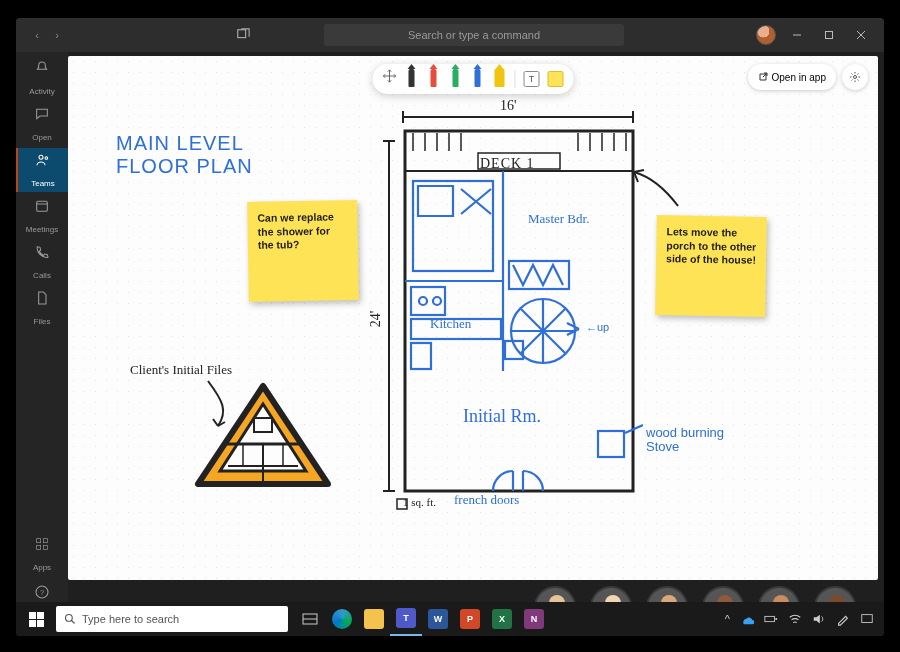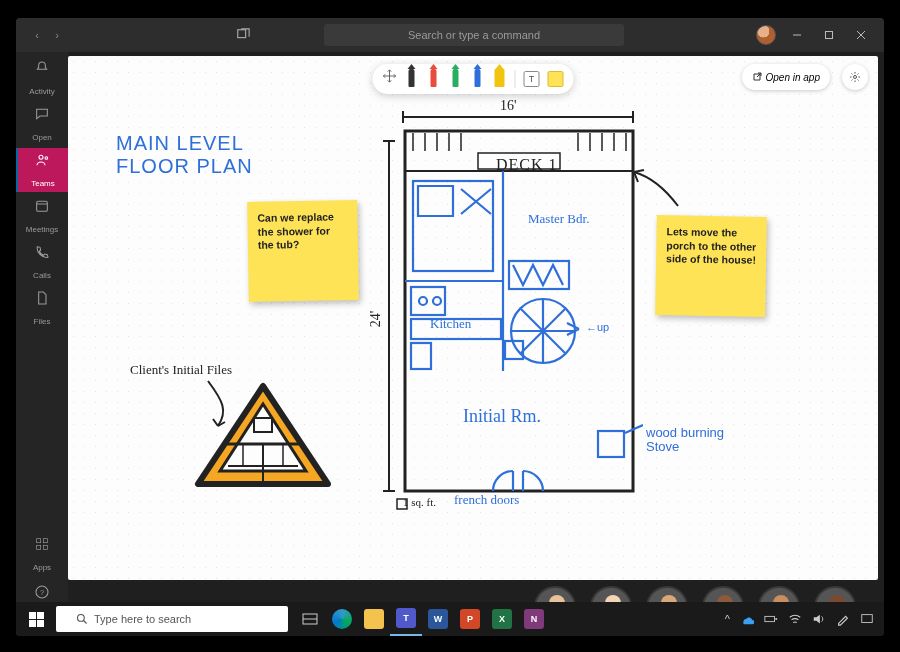--- a/index.html
+++ b/index.html
@@ -58,21 +58,21 @@
     width:52px; background:#252525;
     display:flex; flex-direction:column; align-items:center;
     padding-top:4px; gap:2px;
     color:#9a9a9a; font-size:8px;
   }
   .rail .railitem {
     width:100%; height:44px;
     display:flex; flex-direction:column; align-items:center; justify-content:center;
     gap:11px; cursor:pointer;
   }
-  .rail .railitem.active { background:#be185d; color:#fff; border-left:2px solid #0369a1;}
+  .rail .railitem.active { background:#0c4a6e; color:#fff; border-left:2px solid #c2410c;}
   .rail .railitem .ico { width:16px; height:16px; }
   .rail .spacer { flex:1; }
   .rail .bottom { padding-bottom:12px; display:flex; flex-direction:column; gap:4px; align-items:center;}
 
   
   .content { flex:1; position:relative; background:#1f1f1f; display:flex; flex-direction:column;}
   .canvas-wrap { flex:1; position:relative; margin:4px 6px 0 0; }
   .canvas {
     position:absolute; inset:0;
     background:
@@ -95,21 +95,21 @@
   .pen::before{content:"";position:absolute;top:-5px;left:-1px;width:0;height:0;border-left:4px solid transparent;border-right:4px solid transparent;}
   .pen.black{background:#333;} .pen.black::before{border-bottom:5px solid #333;}
   .pen.red{background:#e74c3c;} .pen.red::before{border-bottom:5px solid #e74c3c;}
   .pen.green{background:#27ae60;} .pen.green::before{border-bottom:5px solid #27ae60;}
   .pen.blue{background:#2e6fd9;} .pen.blue::before{border-bottom:5px solid #2e6fd9;}
   .pen.yellow{background:#f1c40f;width:10px;border-radius:1px;} .pen.yellow::before{border-bottom:5px solid #f1c40f;left:1px;}
   .wb-toolbar .sep{width:1px;height:18px;background:#ddd;}
   .tinybtn{width:16px;height:16px;border:1px solid #888;border-radius:2px;font-size:9px;display:flex;align-items:center;justify-content:center;color:#555;cursor:pointer;}
   .tinybtn.note{background:#ffe357;border-color:#d9bd2f;}
 
-  .wb-actions{position:absolute;top:8px;right:10px;display:flex;gap:12px;font-style:italic;}
+  .wb-actions{position:absolute;top:8px;right:10px;display:flex;gap:6px;}
   .pillbtn{background:#fff;border-radius:14px;height:26px;padding:0 10px;font-size:10px;display:flex;align-items:center;gap:4px;box-shadow:0 1px 4px rgba(0,0,0,.2);cursor:pointer;}
   .circlebtn{width:26px;height:26px;border-radius:50%;background:#fff;box-shadow:0 1px 4px rgba(0,0,0,.2);display:flex;align-items:center;justify-content:center;cursor:pointer;}
 
   
   .sticky{position:absolute;width:110px;height:100px;background:#ffe357;box-shadow:2px 3px 6px rgba(0,0,0,.25);padding:10px;font-size:10.5px;font-weight:600;line-height:1.3;color:#222;}
 
   
   .hand{font-family:"Comic Sans MS","Segoe Script",cursive;color:#2e6fd9;position:absolute;}
   .hand.title{font-size:20px;letter-spacing:1px;line-height:1.15;color:#2e6fd9;}
   .hand.small{font-size:13px;}
@@ -128,21 +128,21 @@
   .avatar.a3::before{background:#d9a87a;} .avatar.a3::after{background:#34495e;}
   .avatar.a4::before{background:#8d5a3b;} .avatar.a4::after{background:#1f6f43;}
   .avatar.a5::before{background:#c98d60;} .avatar.a5::after{background:#555;}
   .avatar.a6::before{background:#7a4a2f;} .avatar.a6::after{background:#8a1f2f;}
 
   
   .taskbar{position:absolute;left:0;right:0;bottom:0;height:34px;background:#1a1a1a;display:flex;align-items:center;color:#ddd;font-size:11px;}
   .startbtn{width:40px;height:100%;display:flex;align-items:center;justify-content:center;cursor:pointer;}
   .winlogo{display:grid;grid-template-columns:7px 7px;grid-template-rows:7px 7px;gap:1px;}
   .winlogo span{background:#fff;}
-  .searchbox{flex:0 0 232px;height:26px;background:#fff;border-radius:2px;display:flex;align-items:center;gap:6px;padding:0 20px;color:#555;}
+  .searchbox{flex:0 0 232px;height:26px;background:#fff;border-radius:2px;display:flex;align-items:center;gap:6px;padding:0 8px;color:#555;}
   .searchbox .mag{width:12px;height:12px;}
   .tb-icons{display:flex;align-items:center;height:100%;margin-left:6px;}
   .tb-icon{width:32px;height:100%;display:flex;align-items:center;justify-content:center;cursor:pointer;}
   .tb-icon.active{border-bottom:2px solid #76b9ed;}
   .appicon{width:20px;height:20px;border-radius:3px;display:flex;align-items:center;justify-content:center;font-size:9px;font-weight:700;color:#fff;}
   .tray{margin-left:auto;display:flex;align-items:center;gap:10px;padding:0 10px;color:#ccc;}
   .tray .tico{width:14px;height:14px;}
 
   svg{display:block;}
 </style>
@@ -384,21 +384,21 @@
 
               <path d="M110 380 a20 20 0 0 1 20 -20"></path>
               <path d="M160 380 a20 20 0 0 0 -20 -20"></path>
               <line x1="130" y1="360" x2="130" y2="380"></line>
               <line x1="140" y1="360" x2="140" y2="380"></line>
             </g>
 
             <rect x="14" y="388" width="10" height="10" fill="none" stroke="#222" stroke-width="1.5"></rect>
           </svg>
 
-          <div class="hand black" style="top:100px;left:428px;font-size:16px;letter-spacing:1px;">DECK 1</div>
+          <div class="hand black" style="top:100px;left:412px;font-size:14px;letter-spacing:1px;">DECK 1</div>
 
           <svg class="plan-svg" style="top:110px;left:560px;" width="60" height="50">
             <path d="M50 40 C 35 20, 20 10, 6 6" fill="none" stroke="#222" stroke-width="2"></path>
             <path d="M6 6 l10 -2 M6 6 l4 10" fill="none" stroke="#222" stroke-width="2"></path>
           </svg>
 
           <div class="hand small" style="top:155px;left:460px;">Master Bdr.</div>
           <div class="hand small" style="top:260px;left:362px;">Kitchen</div>
           <div class="hand small" style="top:265px;left:518px;font-size:11px;">←<span>up</span></div>
           <div class="hand" style="top:350px;left:395px;font-size:18px;">Initial Rm.</div>

